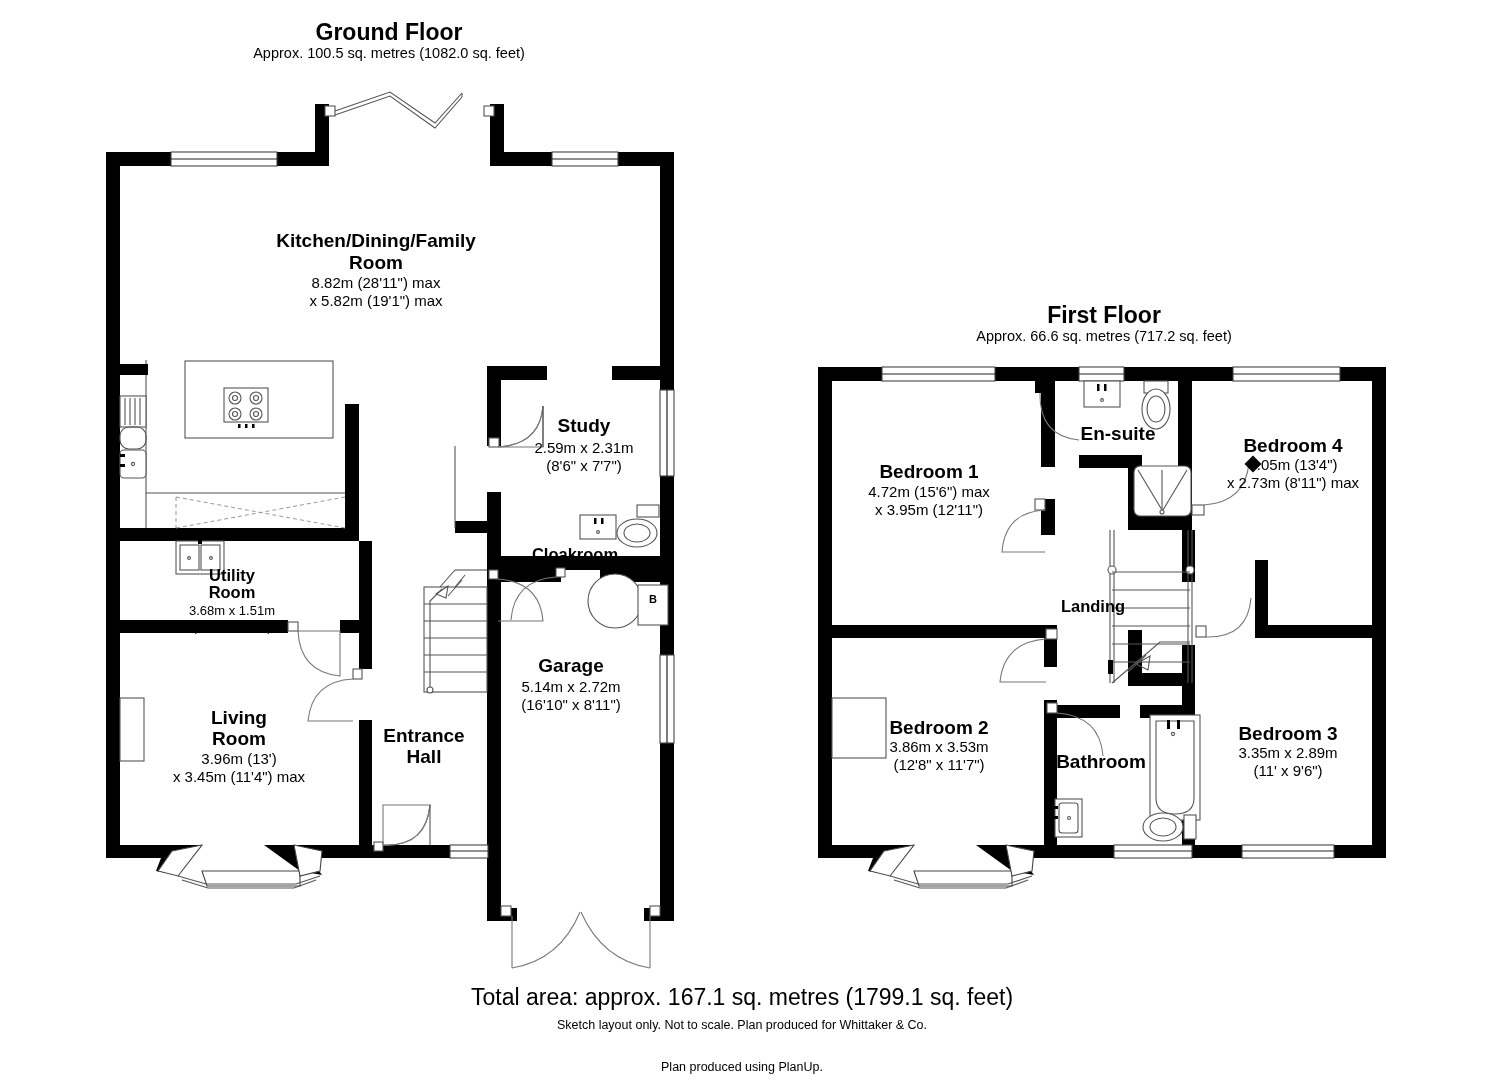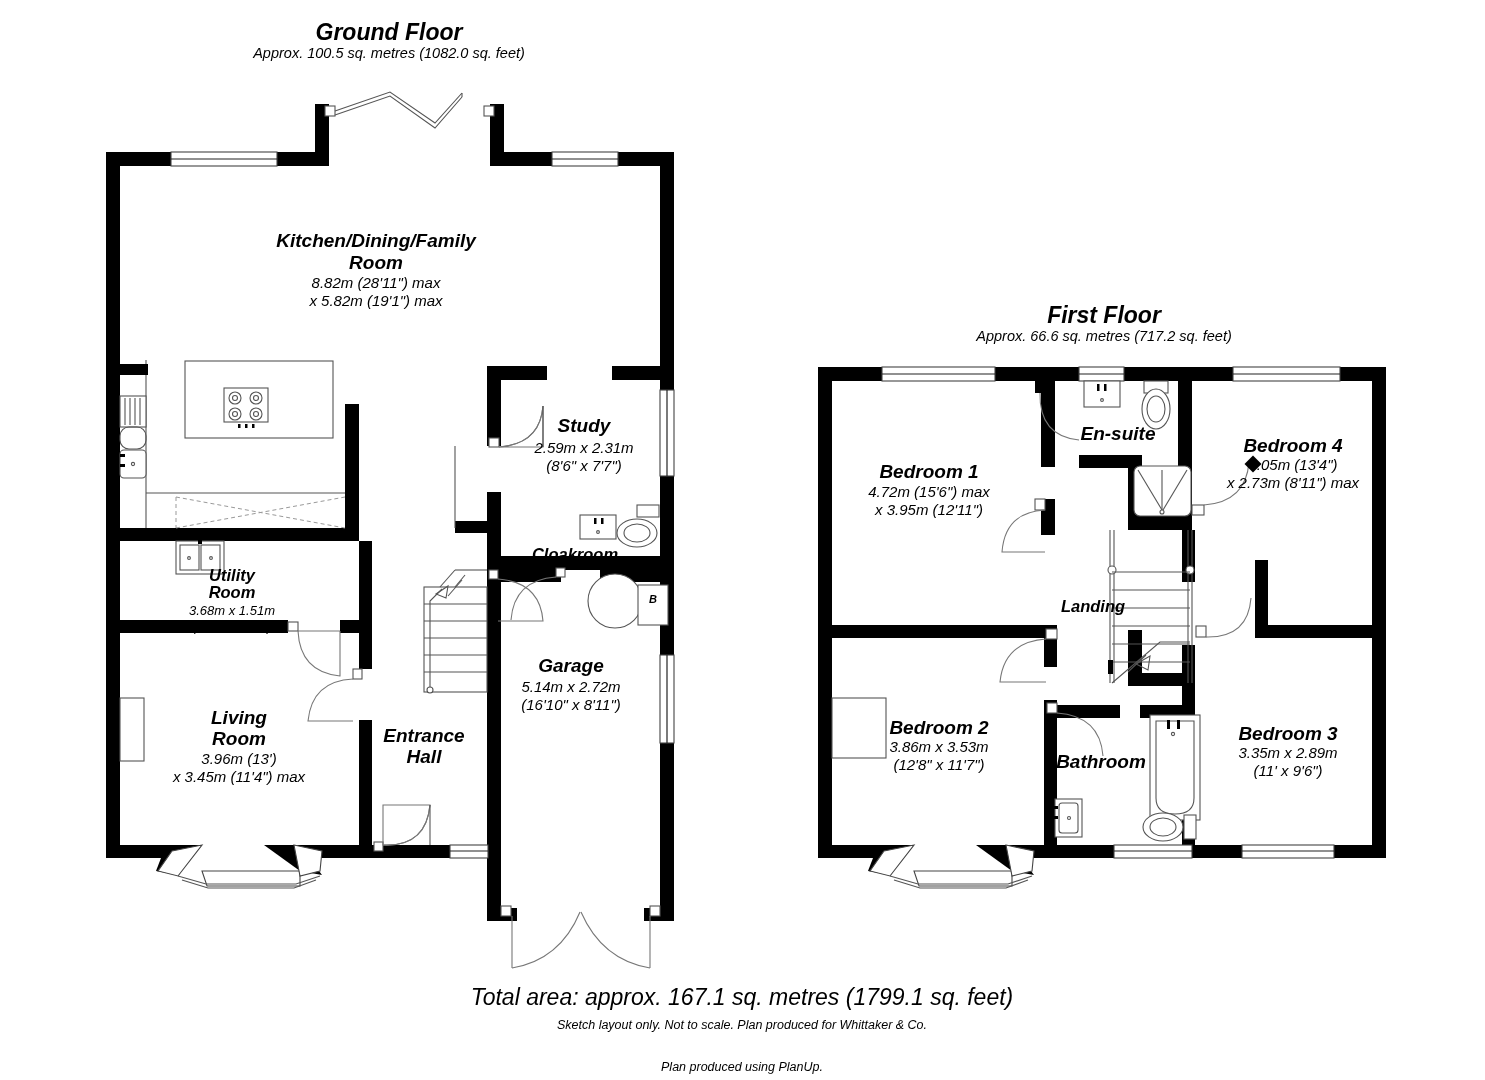--- a/index.html
+++ b/index.html
@@ -11,21 +11,20 @@
     width: 1485px;
     height: 1080px;
     font-family: "Liberation Sans", sans-serif;
     color: #000000;
     position: relative;
     overflow: hidden;
   }
   #plan-root {
     position: absolute;
     inset: 0;
-    font-style: italic;
   }
   svg.plan-svg {
     position: absolute;
     top: 0;
     left: 0;
     width: 1485px;
     height: 1080px;
   }
   .wall {
     fill: #000000;

